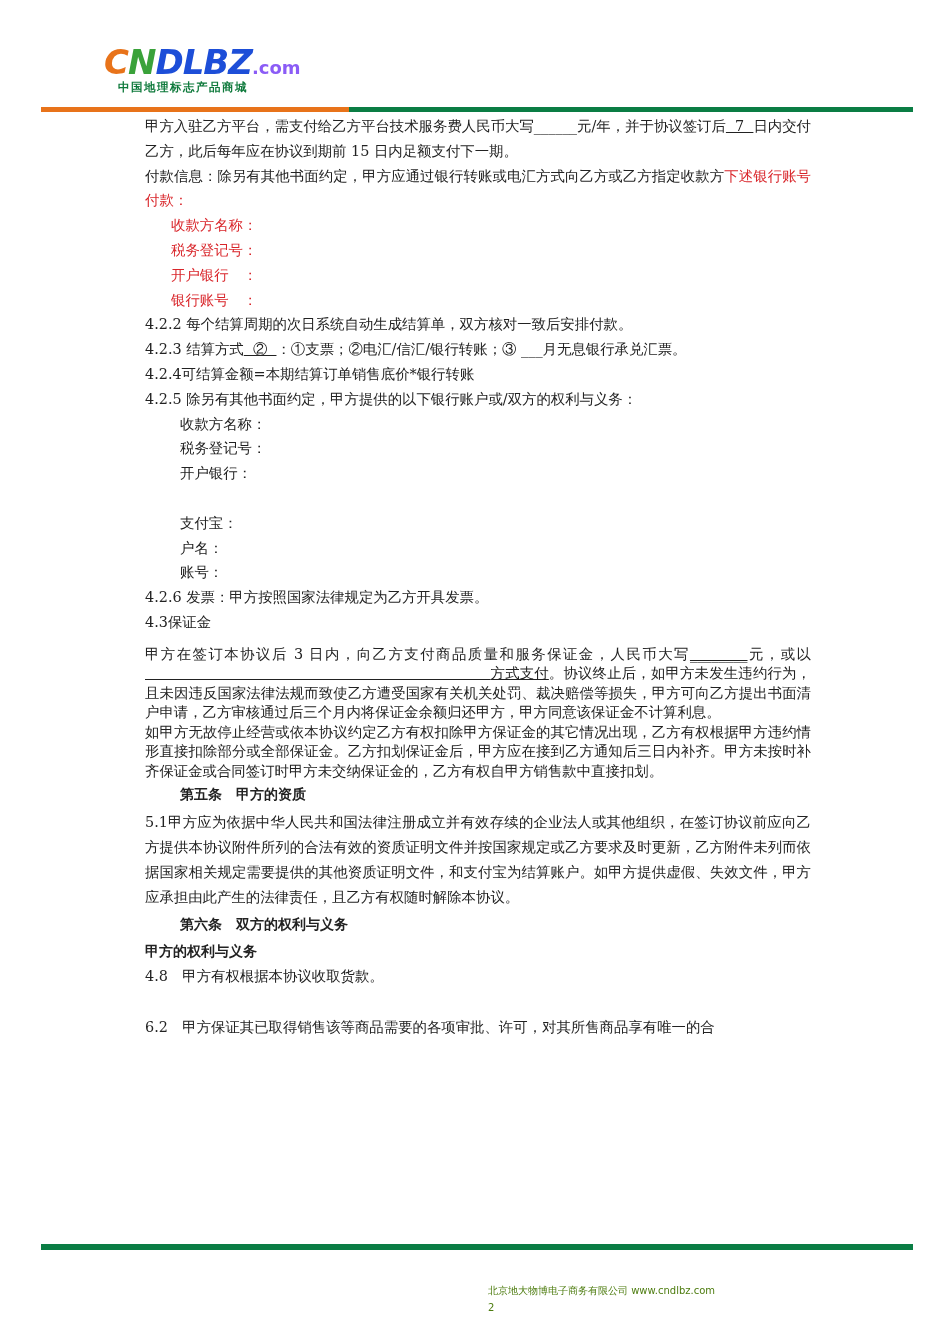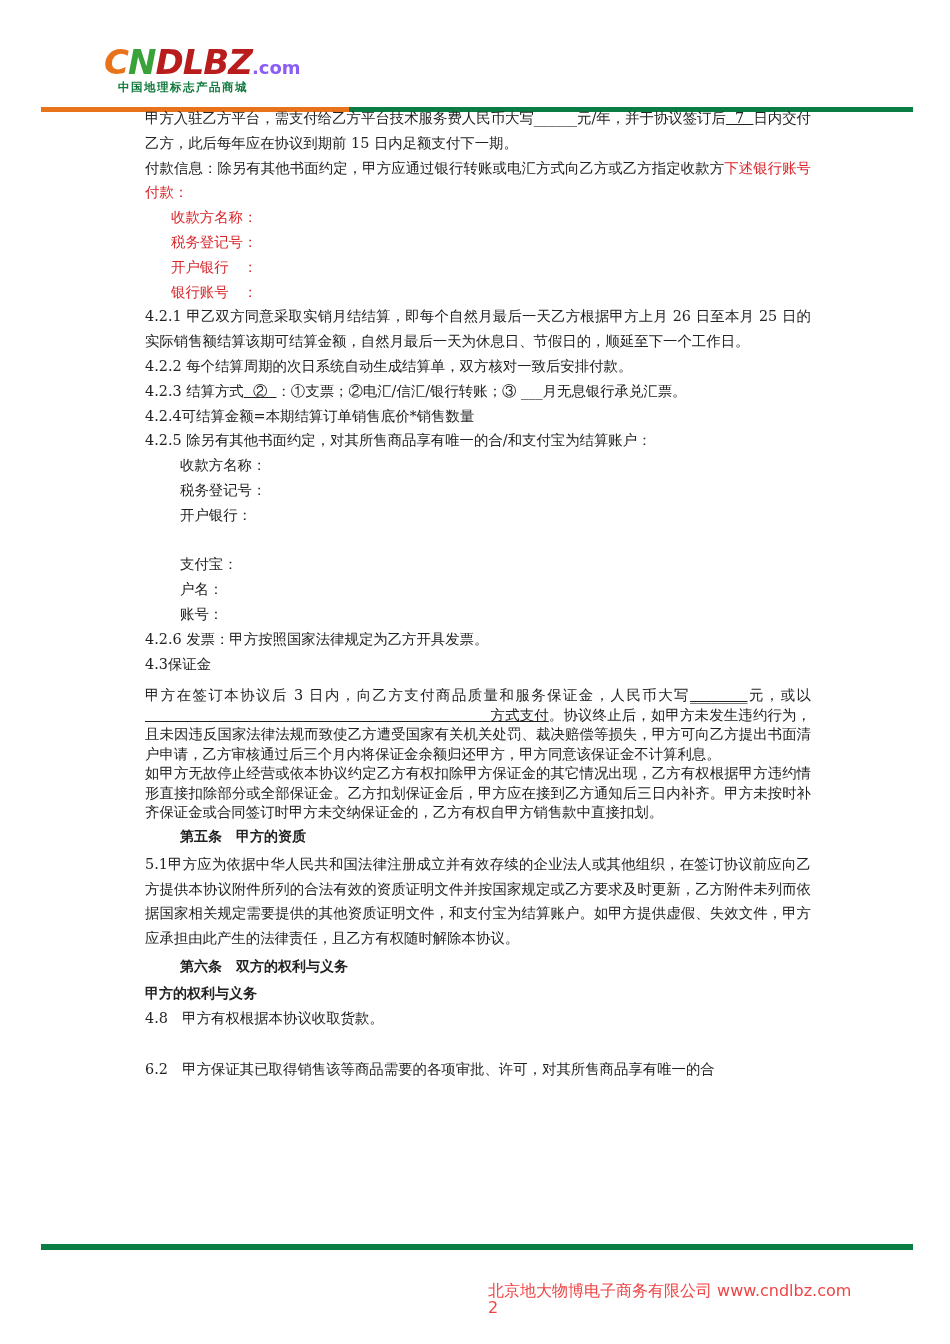--- a/index.html
+++ b/index.html
@@ -3,39 +3,39 @@
   <meta charset="utf-8">
   <style>
     html, body { margin: 0; padding: 0; background: #ffffff; }
     body { width: 950px; height: 1344px; position: relative; overflow: hidden;
            font-family: "DejaVu Serif", "Liberation Serif", serif; color: #222; }
     .logo { position: absolute; left: 104px; top: 42px; width: 200px; height: 58px; }
     .logo-mark { position: absolute; left: 0; top: 0; font-family: "DejaVu Sans", "Liberation Sans", sans-serif;
                  font-weight: bold; font-style: italic; font-size: 34px; letter-spacing: -1px; line-height: 40px; }
     .logo-c { color: #e8731a; }
     .logo-n { color: #3aa23a; }
-    .logo-rest { color: #b91c1c; margin-top: 28px; }
+    .logo-rest { color: #1d4ed8; margin-top: 28px; }
     .logo-com { color: #8b5cf6; font-size: 18px; font-style: normal; letter-spacing: 0; }
     .logo-sub { position: absolute; left: 14px; top: 38px; font-family: Liberation Serif, serif;
                 font-weight: bold; font-size: 11.5px; color: #0f7a3c; letter-spacing: 1.5px; white-space: nowrap; }
     .header-rule { position: absolute; top: 107px; left: 41px; width: 872px; height: 5px; display: flex; }
     .header-rule .seg-orange { width: 308px; background: #e8731a; }
     .header-rule .seg-green { flex: 1; background: #0a7d44; }
-    .content { position: absolute; left: 145px; top: 106px; width: 666px; font-size: 14.4px; }
+    .content { position: absolute; left: 145px; top: 114px; width: 666px; font-size: 14.4px; }
     .p { margin: 0; line-height: 24.8px; text-align: justify; }
     .p.tight { line-height: 19.5px; }
     .indent { padding-left: 35px; }
     .indent-sm { padding-left: 26px; }
     .red { color: #d9262b; }
     .u { text-decoration: underline; }
     .bold { font-weight: bold; font-family: "DejaVu Sans", "Liberation Sans", sans-serif; font-size: 14px; }
     .gap { height: 24.8px; }
     .footer-rule { position: absolute; left: 41px; top: 1244px; width: 872px; height: 6px; background: #0a7d44; }
     .footer-text { position: absolute; left: 488px; top: 1282px; font-family: "DejaVu Sans", "Liberation Sans", sans-serif;
-                   font-size: 16px; color: #ef4444; line-height: 17px; }
+                   font-size: 10px; color: #4d7c0f; line-height: 17px; }
   </style>
 </head>
 <body>
 
 <div class="logo">
   <div class="logo-mark"><span class="logo-c">C</span><span class="logo-n">N</span><span class="logo-rest">DLBZ</span><span class="logo-com">.com</span></div>
   <div class="logo-sub">中国地理标志产品商城</div>
 </div>
 
 <div class="header-rule">
@@ -47,27 +47,26 @@
   <p class="p">
     <span>甲方入驻乙方平台，需支付给乙方平台技术服务费人民币大写</span><span>______</span><span>元/年，并于协议签订</span><span>后</span><span class="u" style="white-space:pre">  7  </span><span>日内交付乙方，此后每年应在协议到期前 15 日内足额支付下一期。</span>
   </p>
   <p class="p">
     <span>付款信息：除另有其他书面约定，甲方应通过银行转账或电汇方式向乙方或乙方指定收款方</span><span class="red">下述银行账号付款：</span>
   </p>
   <p class="p red indent-sm">收款方名称：</p>
   <p class="p red indent-sm">税务登记号：</p>
   <p class="p red indent-sm">开户银行　：</p>
   <p class="p red indent-sm">银行账号　：</p>
-  <p class="p">4.2.1 甲乙双方同意采取实销月结结算，即每个自然月最后一天乙方根据甲方上月 26 日至本月 25 日的实际销售额结算该期可结算金额，自然月最后一天为休息日、节假日的，顺延至下一个工作日。</p>
   <p class="p">4.2.2 每个结算周期的次日系统自动生成结算单，双方核对一致后安排付款。</p>
   <p class="p">
     <span>4.2.3 结算方式</span><span class="u" style="white-space:pre">  ②  </span><span>：①支票；②电汇/信汇/银行转账；③ </span><span>___</span><span>月无息银行承兑汇票。</span>
   </p>
-  <p class="p">4.2.4可结算金额=本期结算订单销售底价*销售数量</p>
-  <p class="p">4.2.5 除另有其他书面约定，对其所售商品享有唯一的合/和支付宝为结算账户：</p>
+  <p class="p">4.2.4可结算金额=本期结算订单销售底价*银行转账</p>
+  <p class="p">4.2.5 除另有其他书面约定，甲方提供的以下银行账户或/双方的权利与义务：</p>
   <p class="p indent">收款方名称：</p>
   <p class="p indent">税务登记号：</p>
   <p class="p indent">开户银行：</p>
   <div class="gap"></div>
   <p class="p indent">支付宝：</p>
   <p class="p indent">户名：</p>
   <p class="p indent">账号：</p>
   <p class="p">4.2.6 发票：甲方按照国家法律规定为乙方开具发票。</p>
   <p class="p">4.3保证金</p>
   <div style="height:10px"></div>

